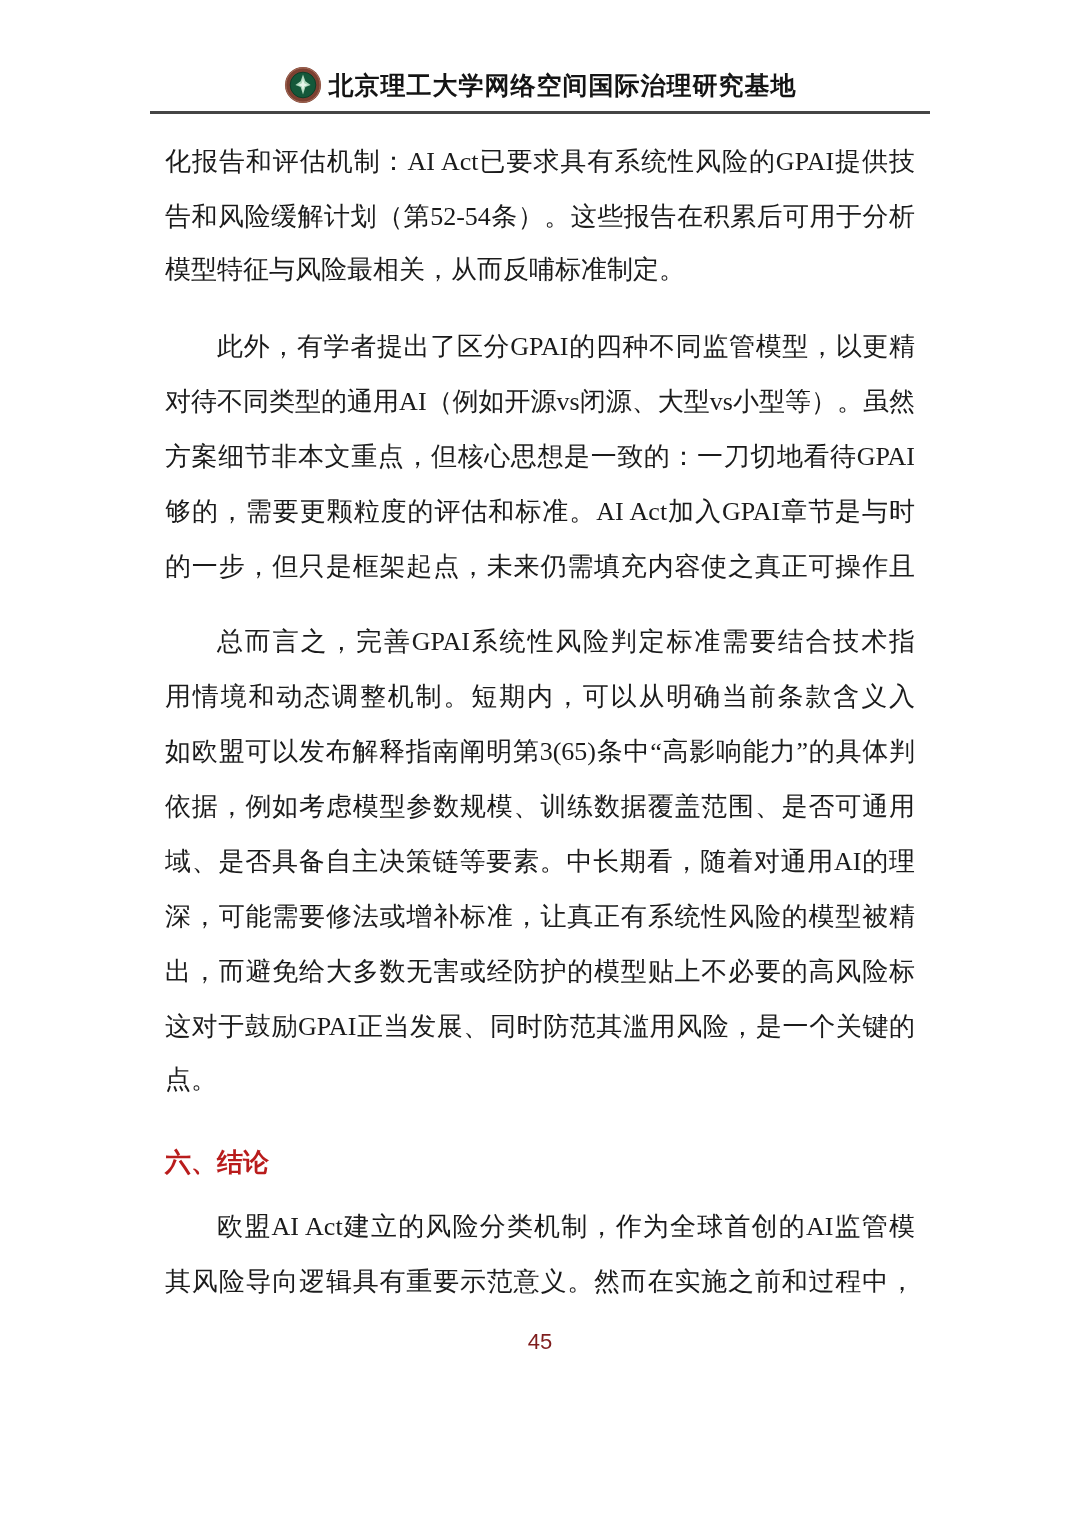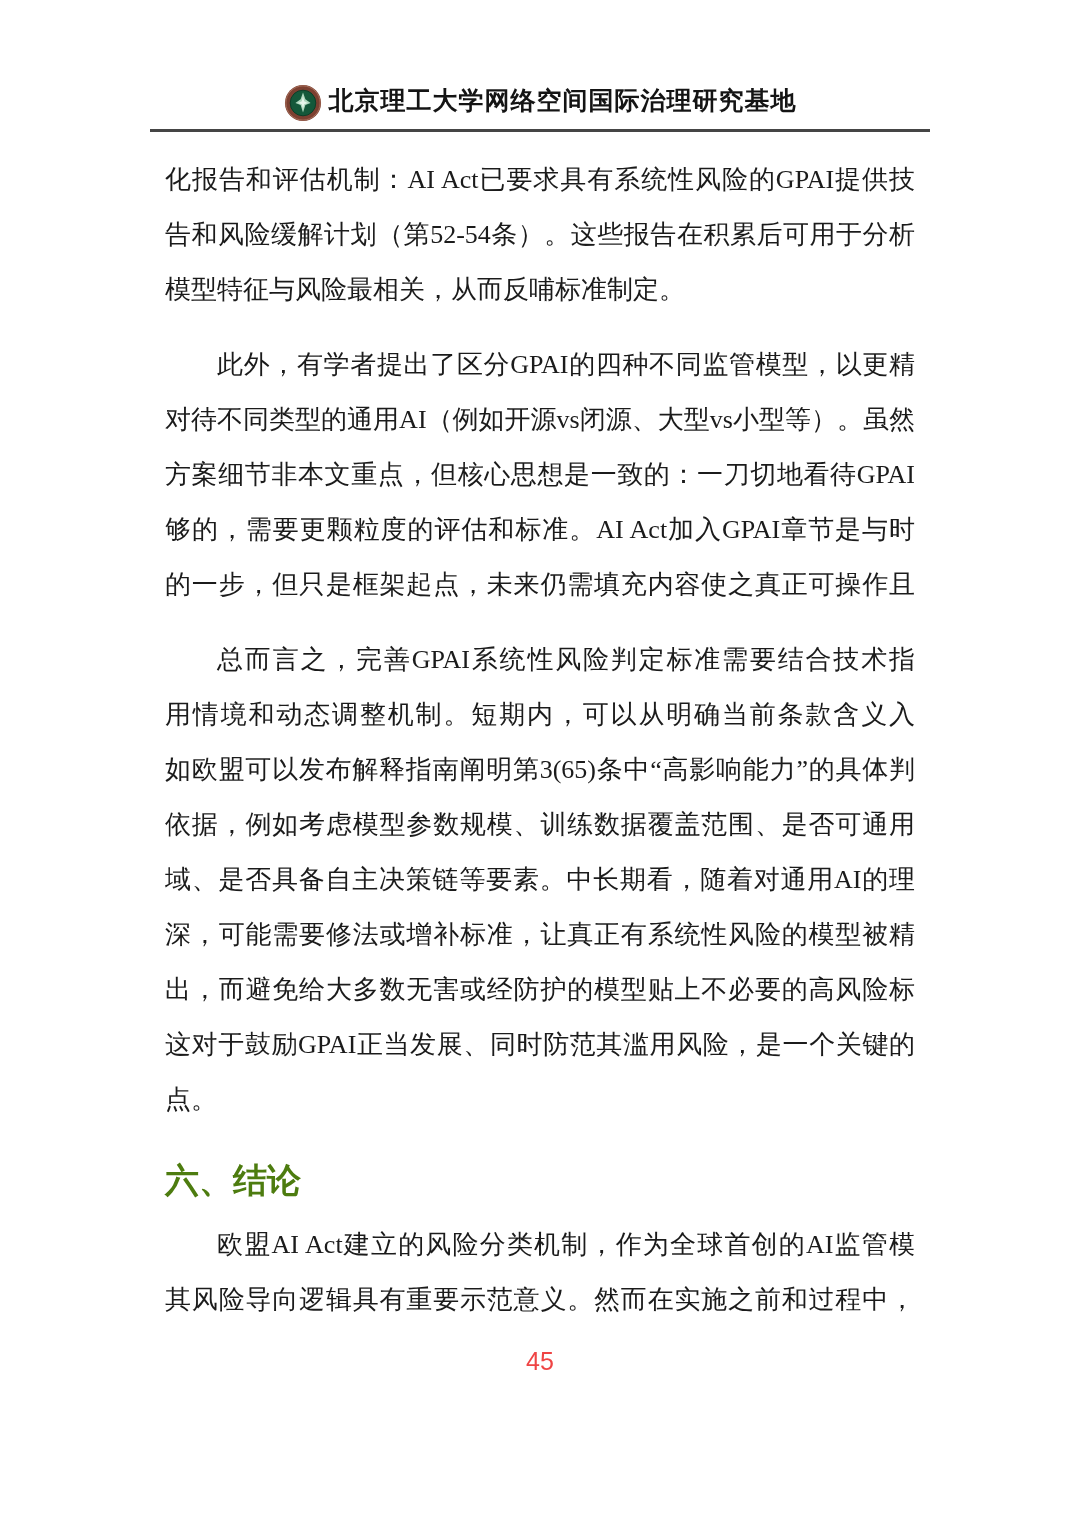--- a/index.html
+++ b/index.html
@@ -9,23 +9,23 @@
     height: 1527px;
     margin: 0 auto;
     background: #ffffff;
     overflow: hidden;
     font-family: "Liberation Serif", "DejaVu Serif", serif;
     color: #1b1b1b;
   }
   
   .header-row {
     display: flex;
-    align-items: flex-start;
+    align-items: center;
     justify-content: center;
-    padding-top: 84px;
+    padding-top: 66px;
     gap: 7px;
   }
   .logo { width: 38px; height: 38px; flex: 0 0 auto; display: inline-flex; }
   .header-title {
     font-family: "Liberation Sans", "DejaVu Sans", sans-serif;
     font-weight: 700;
     font-size: 25px;
     letter-spacing: 1px;
     color: #141414;
     white-space: nowrap;
@@ -44,38 +44,38 @@
   }
   .para { margin: 0 0 20px 0; padding: 0; }
   .ln {
     display: block;
     line-height: 55px;
     height: 55px;
     text-align: justify;
     text-align-last: justify;
     overflow: hidden;
   }
-  .ln.end { text-align: center; text-align-last: left; }
+  .ln.end { text-align: center; text-align-last: left; font-family: Liberation Mono, monospace; }
   .ln.ind { text-indent: 2em; }
   .section-heading {
     font-family: "Liberation Sans", "DejaVu Sans", sans-serif;
-    font-size: 34px;
+    font-size: 26px;
     font-weight: 700;
-    color: #4d7c0f;
+    color: #b91c1c;
     line-height: 46px;
     margin: 30px 0 14px 0;
   }
   
   .page-footer { margin-top: 0px; }
   .page-number {
     display: block;
     text-align: center;
     font-family: "Liberation Sans", "DejaVu Sans", sans-serif;
-    font-size: 25px;
-    color: #ef4444;
+    font-size: 22px;
+    color: #7f1d1d;
   }
 </style>
 </head>
 <body>
 
 <div class="page">
 
   <header>
     <div class="header-row">
       <span class="logo">

